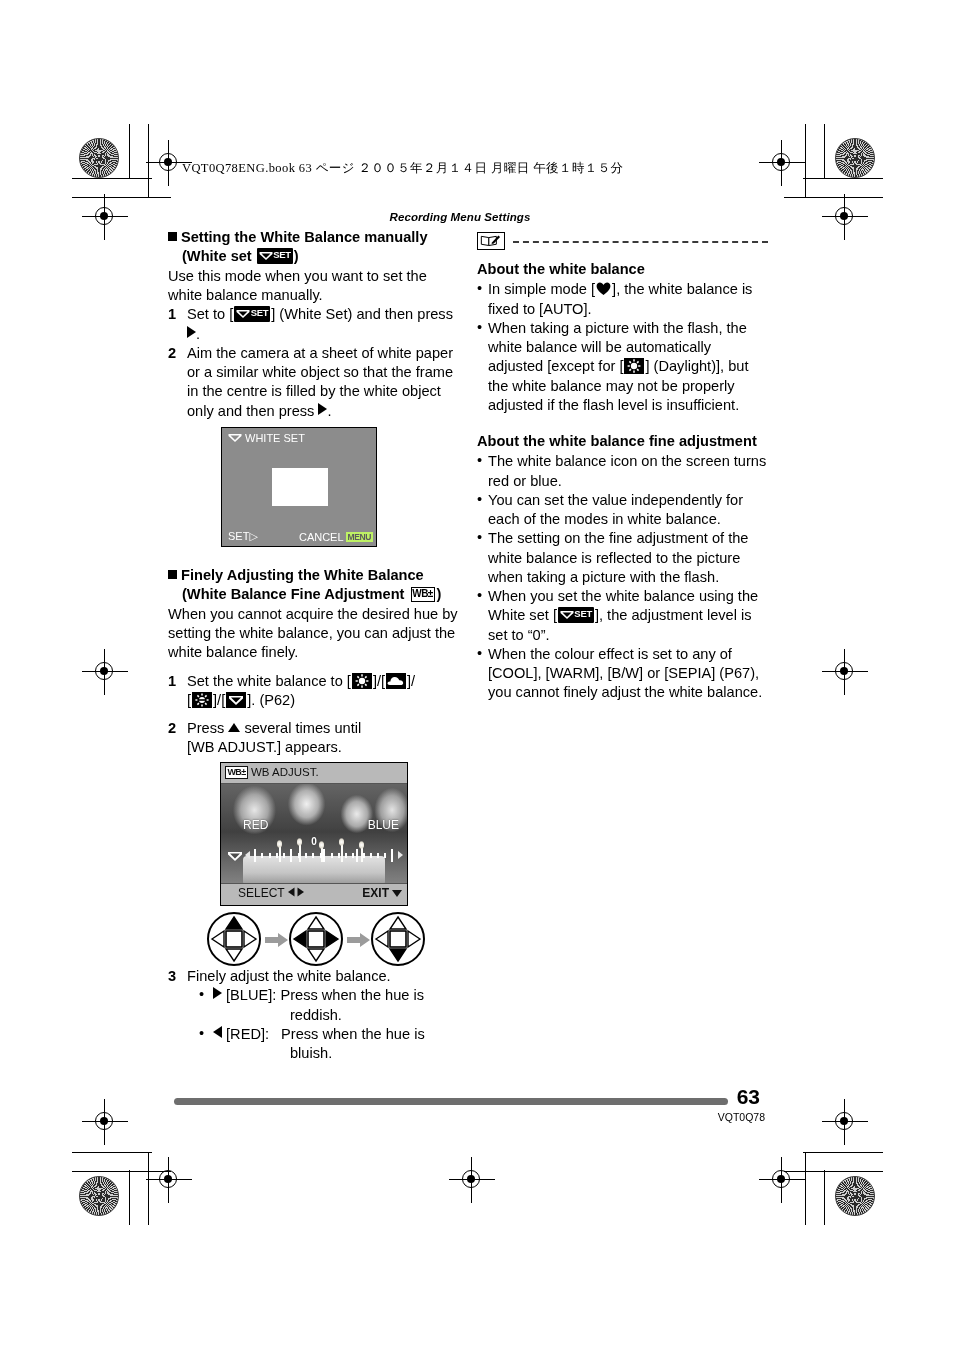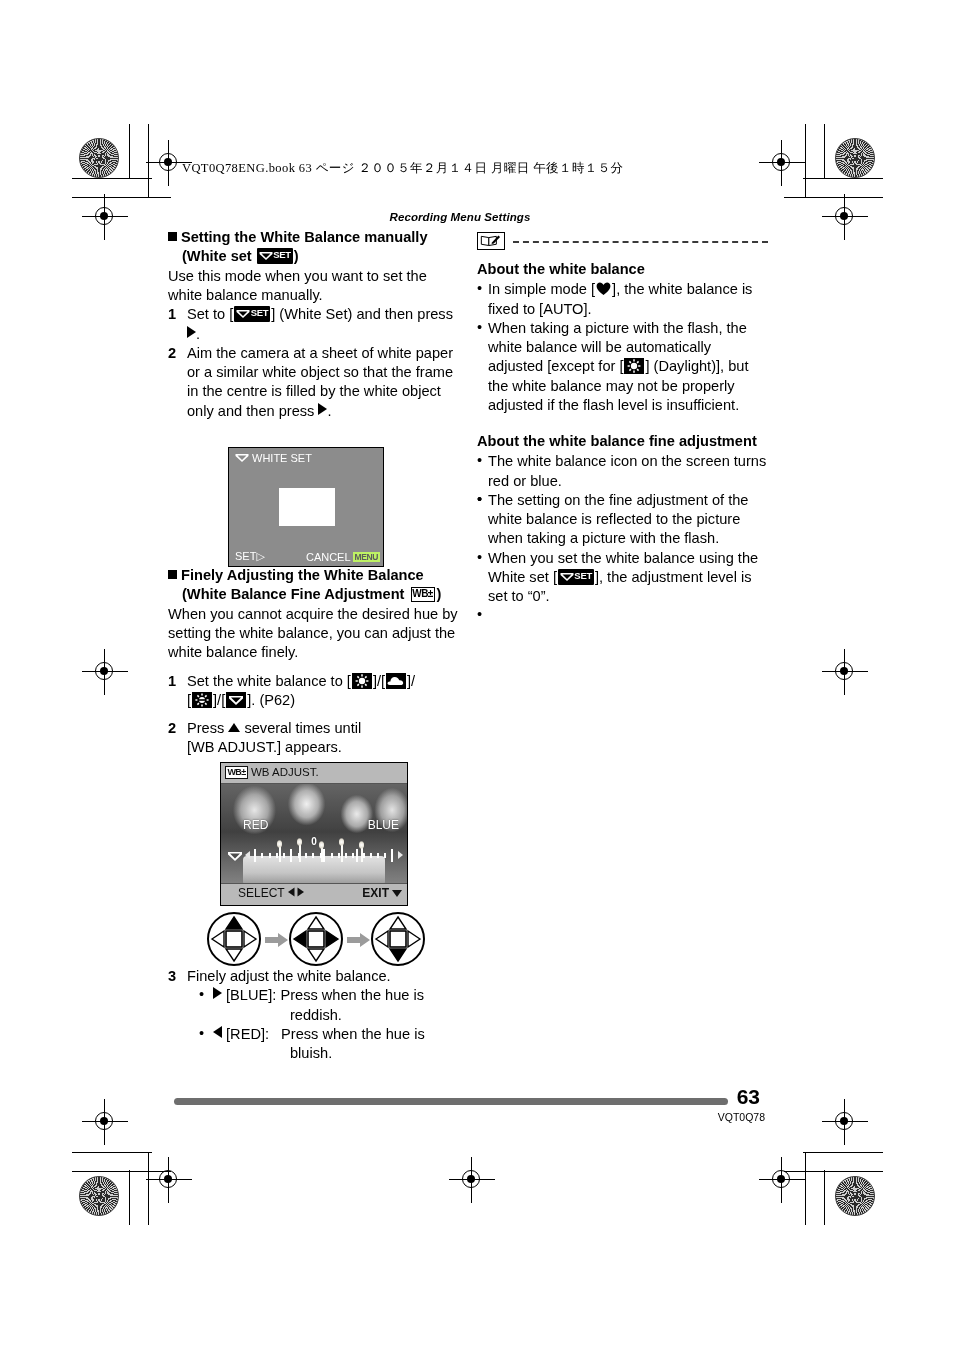--- a/index.html
+++ b/index.html
@@ -205,24 +205,23 @@
   h4.subhead.sp { margin-top: 17px; }
 
   
   .shot {
     position: absolute;
     border: 1.5px solid #000;
     box-sizing: border-box;
     font-family: "Liberation Sans", sans-serif;
   }
   .shot-whiteset {
-    left: 228px; top: 427px;
+    left: 221px; top: 427px;
     width: 156px; height: 120px;
     background: #8c8c8c;
-    margin-top: 20px;
   }
   .ws-title {
     position: absolute; left: 6px; top: 4px;
     color: #fff; font-size: 11px;
     white-space: nowrap;
   }
   .ws-ticon {
     display: inline-block; width: 14px; height: 10px;
     vertical-align: -1px; margin-right: 3px;
   }
@@ -814,36 +813,36 @@
       </li>
     </ul>
 
     <h4 class="subhead sp">About the white balance fine adjustment</h4>
 
     <ul class="bul">
       <li>
         <span class="bu">•</span><span>The white balance icon on the screen turns red or blue.</span>
       </li>
       <li>
-        <span class="bu">•</span>
+        <span class="bu">•</span><span>You can set the value independently for each of the modes in white balance.</span>
       </li>
       <li>
         <span class="bu">•</span><span>The setting on the fine adjustment of the white balance is reflected to the picture when taking a picture with the flash.</span>
       </li>
       <li>
         <span class="bu">•</span><span>When you set the white balance using the White set [</span><span class="ic ic-wbset">
           <svg class="v" viewBox="0 0 14 10">
             <path d="M0.5 1 L13.5 1 L13.5 3 L7 9 L0.5 3 Z" fill="#fff"></path>
             <path d="M2.5 2.6 L11.5 2.6 L7 7 Z" fill="#000"></path>
           </svg>
           <span class="txt">SET</span>
         </span><span>], the adjustment level is set to “0”.</span>
       </li>
       <li>
-        <span class="bu">•</span>
+        <span class="bu">•</span><span>When the colour effect is set to any of [COOL], [WARM], [B/W] or [SEPIA] (P67), you cannot finely adjust the white balance.</span>
       </li>
     </ul>
   </div>
 
   <div class="foot-rule"></div>
   <div class="foot-page">63</div>
   <div class="foot-code">VQT0Q78</div>
 
 </div>
 

